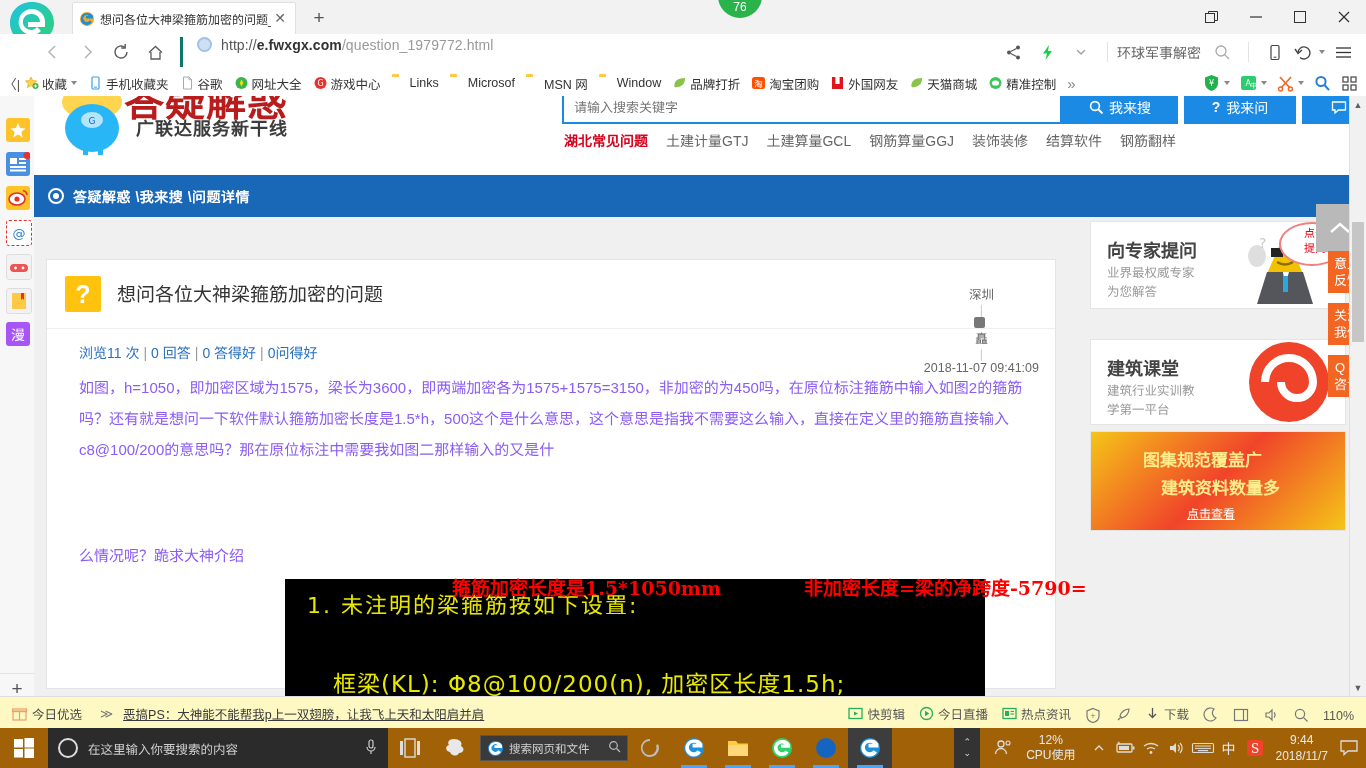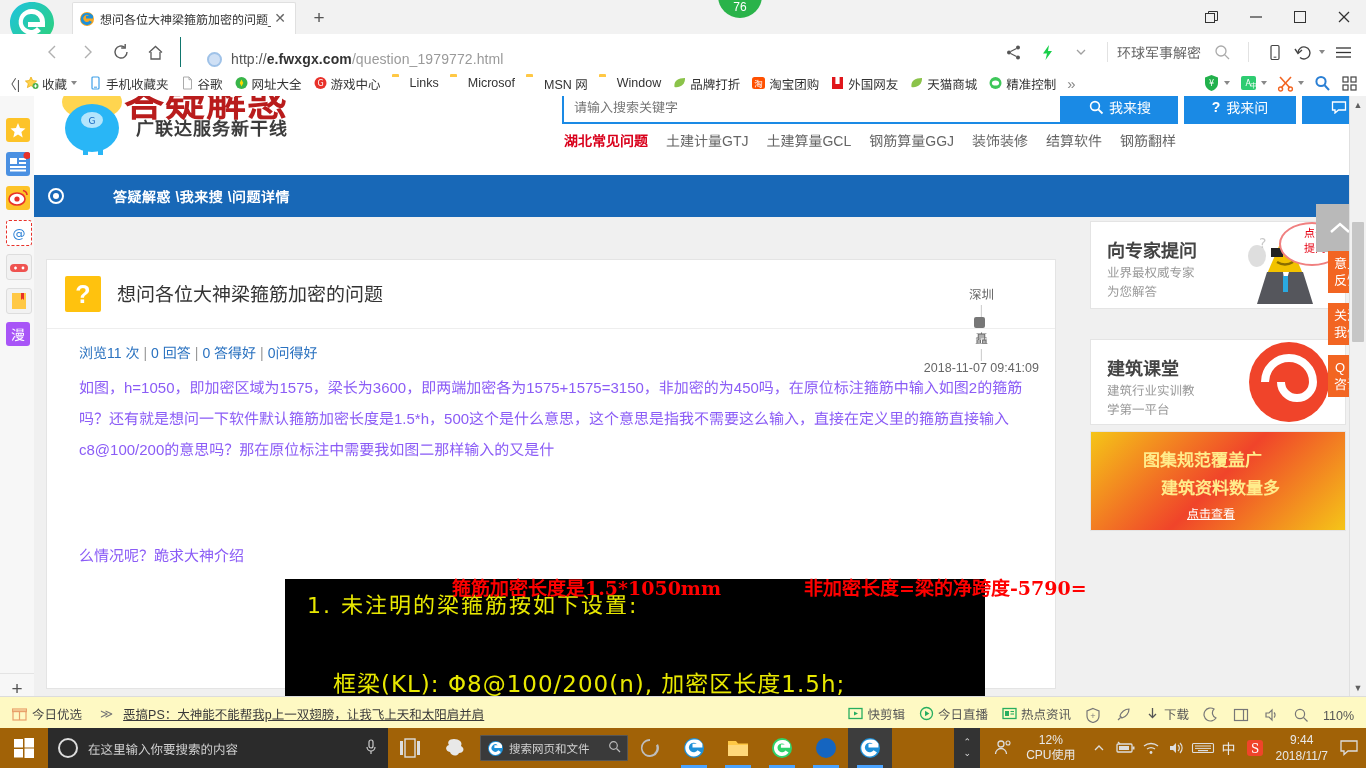--- a/index.html
+++ b/index.html
@@ -25,21 +25,21 @@
   .tab-new{position:absolute;left:306px;top:6px;width:26px;height:24px;line-height:23px;
            text-align:center;font-size:19px;color:#555;font-weight:300;}
   .download-badge{position:absolute;left:718px;top:-10px;width:44px;height:28px;background:#2ab34a;
         border-radius:0 0 22px 22px;color:#fff;font-size:12px;text-align:center;line-height:34px;}
   .wincontrols{position:absolute;right:0;top:0;height:34px;display:flex;align-items:center;}
   .wc-btn{width:44px;height:34px;display:flex;align-items:center;justify-content:center;color:#333;}
 
   .navbar{position:absolute;left:0;top:34px;width:1366px;height:36px;background:#fff;display:flex;align-items:center;}
   .nav-ico{width:34px;height:30px;display:flex;align-items:center;justify-content:center;color:#9b9b9b;}
   .nav-ico.active{color:#5b5b5b;}
-  .urlwrap{flex:1;display:flex;align-items:flex-end;height:30px;margin-left:8px;border-left:1px solid #0f766e;padding-left:26px;}
+  .urlwrap{flex:1;display:flex;align-items:flex-start;height:30px;margin-left:8px;border-left:3px solid #0f766e;padding-left:14px;}
   .url-dot{width:11px;height:11px;border-radius:50%;border:2px solid #9fc2e8;background:#cfe0f5;margin-right:9px;flex:0 0 11px;}
   .url-text{font-size:14px;color:#9a9a9a;letter-spacing:.1px;}
   .url-text b{color:#333;font-weight:600;}
   .url-text .sec{color:#555;}
   .nav-right{display:flex;align-items:center;height:30px;padding-right:6px;}
   .nav-right .sep{width:1px;height:20px;background:#e2e2e2;margin:0 9px;}
   .srch-field{font-size:14px;color:#666;margin-right:4px;white-space:nowrap;}
 
   .bookmarks{position:absolute;left:0;top:70px;width:1366px;height:26px;background:#fff;
              border-bottom:1px solid #e6e6e6;display:flex;align-items:center;font-size:12.5px;color:#333;}
@@ -78,21 +78,21 @@
   .sbtn.b3{left:1268px;width:120px;}
 
   .navtabs{position:absolute;left:530px;top:34px;display:flex;align-items:center;font-size:14px;color:#666;}
   .navtabs span{margin-right:18px;white-space:nowrap;}
   .navtabs span.hot{color:#d9001b;font-weight:bold;}
 
   .crumbbar{position:absolute;left:0;top:79px;width:1332px;height:42px;background:#1868b7;display:flex;align-items:center;}
   .crumb-pin{width:16px;height:16px;border:2px solid #fff;border-radius:50%;margin-left:14px;margin-right:9px;
              position:relative;box-sizing:border-box;}
   .crumb-pin:after{content:"";position:absolute;left:3px;top:3px;width:6px;height:6px;border-radius:50%;background:#fff;}
-  .crumb-txt{color:#fff;font-size:14px;font-weight:bold;letter-spacing:.5px;margin-left:40px;}
+  .crumb-txt{color:#fff;font-size:14px;font-weight:bold;letter-spacing:.5px;}
 
   .content{position:absolute;left:0;top:121px;width:1332px;height:479px;background:#f0f0f0;}
   .qcard{position:absolute;left:12px;top:42px;width:1010px;background:#fff;border:1px solid #e4e4e4;box-sizing:border-box;}
   .qhead{position:relative;height:68px;border-bottom:1px solid #eee;}
   .qmark{position:absolute;left:18px;top:16px;width:36px;height:36px;background:#ffc20e;color:#fff;
          font-size:25px;font-weight:bold;display:flex;align-items:center;justify-content:center;border-radius:2px;}
   .qtitle{position:absolute;left:70px;top:19px;font-size:19px;color:#333;font-weight:500;}
   .qmeta{position:absolute;right:16px;top:24px;font-size:12.5px;color:#666;display:flex;align-items:center;flex-direction:column;}
   .qmeta .dv{margin:0 6px;color:#ccc;}
   .usr-ic{width:11px;height:11px;background:#777;border-radius:2px;margin-right:3px;position:relative;}

